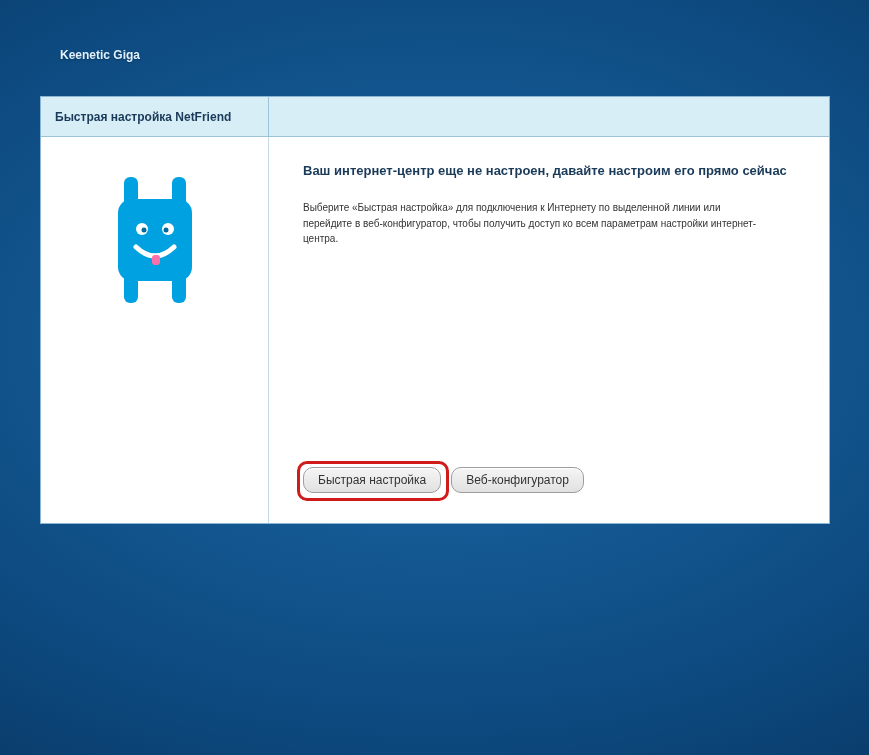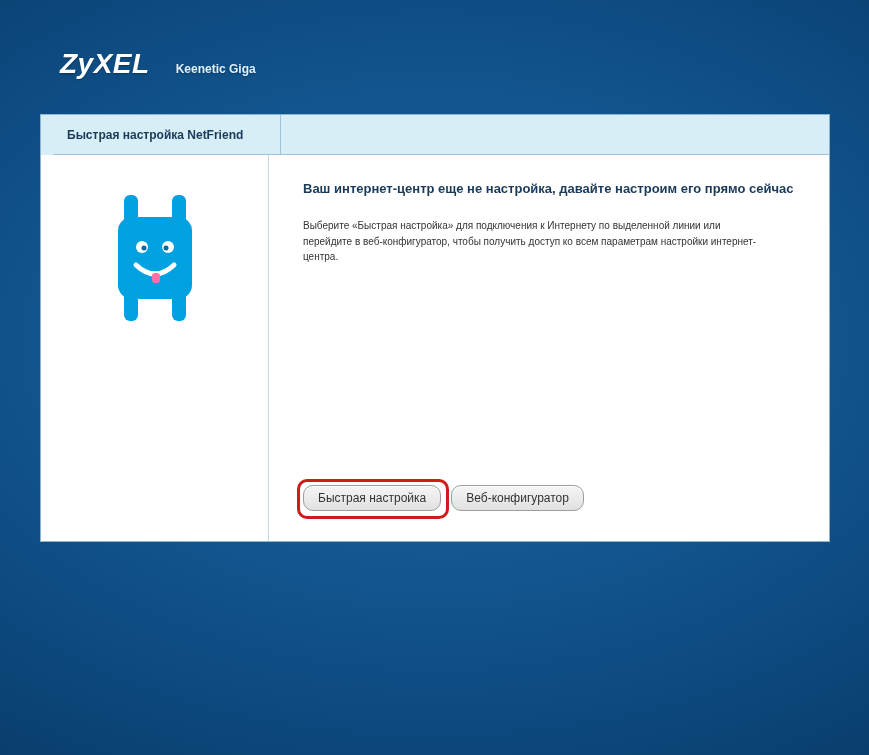--- a/index.html
+++ b/index.html
@@ -41,21 +41,21 @@
     margin: 0 20px;
     background: #d7eef7;
     border: 1px solid #8ab6d4;
     width: 790px;
     height: 428px;
     position: relative;
   }
 
   .tab {
     position: absolute;
-    left: 12px;
+    left: 0;
     top: 0;
     height: 40px;
     width: 228px;
     background: #d7eef7;
     border-right: 1px solid #9cc2da;
     border-bottom: 1px solid #9cc2da;
     display: flex;
     align-items: center;
     padding-left: 14px;
     font-size: 12px;
@@ -142,21 +142,20 @@
     box-shadow: 0 0 0 1px rgba(255,255,255,.3) inset;
     z-index: 10;
   }
 </style>
 </head>
 <body>
 
 <div class="outer">
 
   <div class="header">
-    <span class="logo">ZyXEL</span>
     <span class="model">Keenetic Giga</span>
   </div>
 
   <div class="panel">
 
     <div class="tab">
       <span>Быстрая настройка NetFriend</span>
     </div>
     <div class="tab-visual-filler"></div>
 
@@ -176,21 +175,21 @@
         <circle cx="32" cy="52" r="6" fill="#fff"></circle>
         <circle cx="58" cy="52" r="6" fill="#fff"></circle>
         <circle cx="34" cy="53" r="2.5" fill="#0069a0"></circle>
         <circle cx="56" cy="53" r="2.5" fill="#0069a0"></circle>
         <path d="M26 70 Q45 88 64 70" stroke="#fff" stroke-width="5" fill="none" stroke-linecap="round"></path>
         <rect x="42" y="78" width="8" height="10" rx="3" fill="#ff6fa8"></rect>
       </svg>
     </div>
 
     <div class="content">
-      <h1>Ваш интернет-центр еще не настройка, давайте настроим его прямо сейчас</h1>
+      <h1>Ваш интернет-центр еще не настроен, давайте настроим его прямо сейчас</h1>
       <p>Выберите «Быстрая настройка» для подключения к Интернету по выделенной линии или перейдите в веб-конфигуратор, чтобы получить доступ ко всем параметрам настройки интернет-центра.</p>
 
       <div class="button-row">
         <button class="btn" id="btn-quick">Быстрая настройка</button>
         <button class="btn">Веб-конфигуратор</button>
       </div>
     </div>
 
     <div class="highlight-ring" id="ring" style="left: 256px; top: 364px; width: 152.219px; height: 40px;"></div>
   </div>

